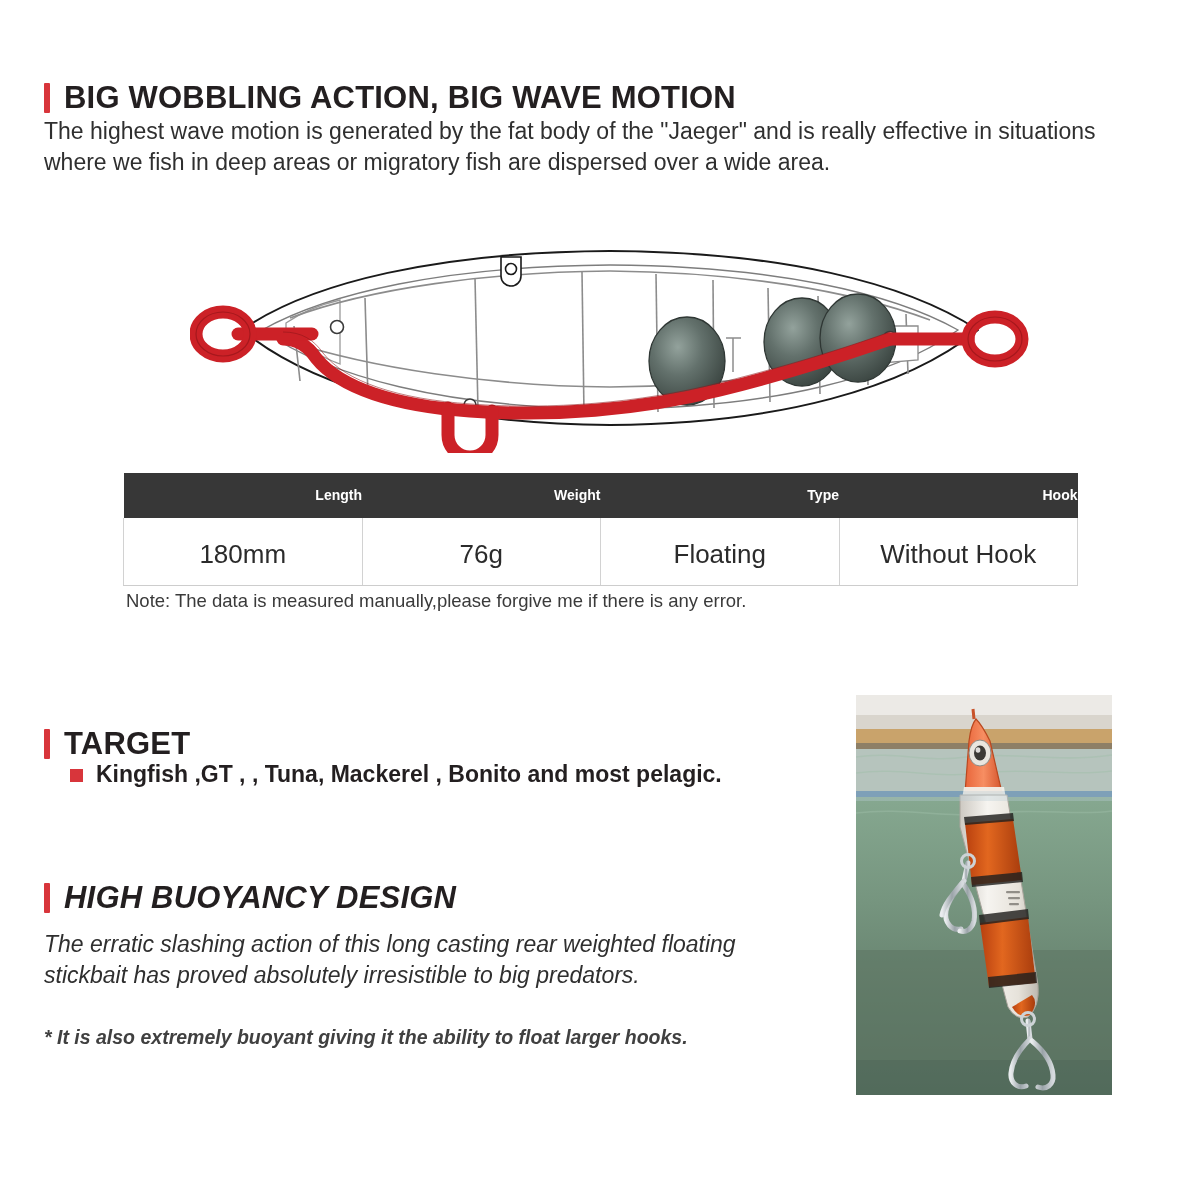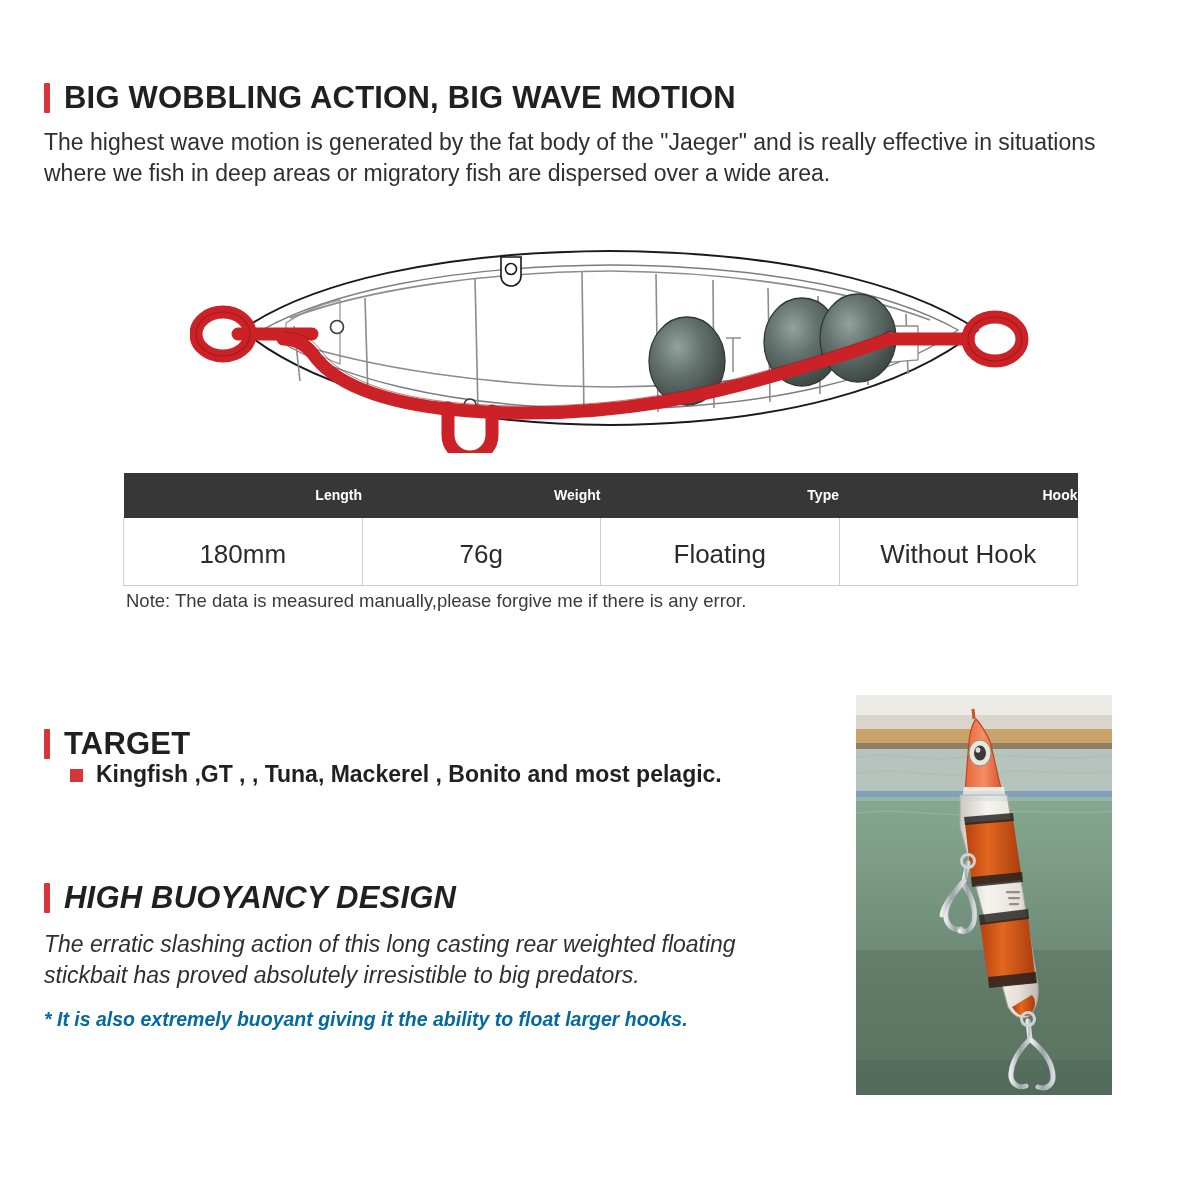--- a/index.html
+++ b/index.html
@@ -47,21 +47,21 @@
   }
 
   
   #block-wobble {
     position: absolute;
     left: 44px;
     top: 82px;
     width: 1120px;
   }
   #wobble-desc {
-    margin-top: 14px;
+    margin-top: 3px;
     width: 1112px;
   }
 
   
   #lure-figure {
     position: absolute;
     left: 190px;
     top: 238px;
     width: 840px;
     height: 215px;
@@ -121,24 +121,24 @@
     font-size: 23px;
     font-weight: bold;
     color: #231f20;
     white-space: nowrap;
   }
 
   
   #block-buoyancy { position: absolute; left: 44px; top: 882px; width: 770px; font-style: italic; }
   #buoy-desc { margin-top: 16px; width: 740px; }
   #buoy-note {
-    margin-top: 18px;
+    margin-top: 36px;
     font-size: 19.5px;
     font-weight: bold;
-    color: #0369a1;
+    color: #404040;
     white-space: nowrap;
   }
 
   
   #lure-photo {
     position: absolute;
     left: 856px;
     top: 695px;
     width: 256px;
     height: 400px;

